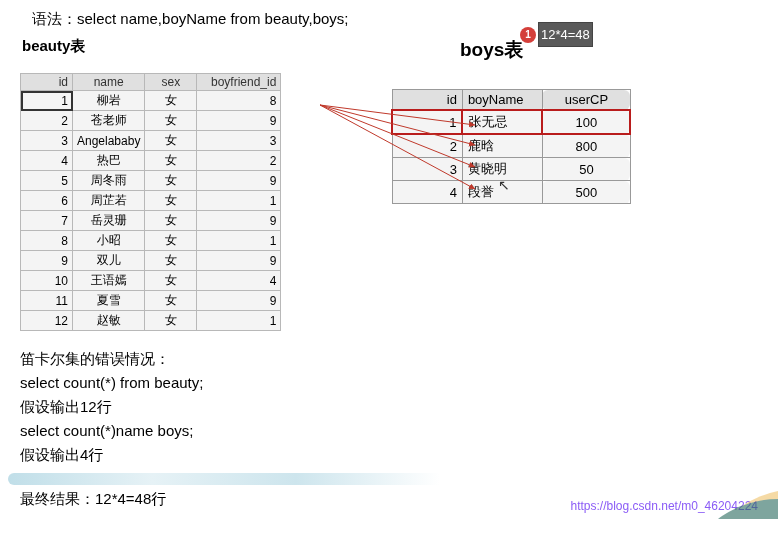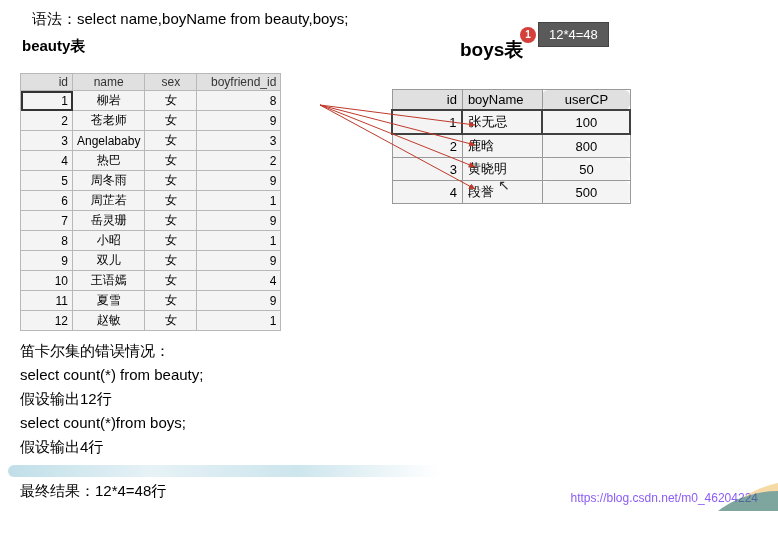--- a/index.html
+++ b/index.html
@@ -14,21 +14,21 @@
   }
   .syntax-line { font-size: 15px; margin: 2px 0 8px 12px; }
   .badge-wrap { position: absolute; top: 22px; left: 520px; display: flex; align-items: center; }
   .badge-circle {
     width: 16px; height: 16px; border-radius: 50%;
     background: #d43f3a; color: #fff; font-size: 10px;
     display: inline-flex; align-items: center; justify-content: center;
     margin-right: 2px; font-weight: bold;
   }
   .badge-box {
-    background: #5a5a5a; color: #fff; padding: 4px 10px;
+    background: #5a5a5a; color: #fff; padding: 4px 2px;
     font-size: 13px; border: 1px solid #444;
   }
   .titles { display: flex; margin-top: 8px; }
   .title-left { width: 440px; font-weight: bold; font-size: 15px; padding-left: 2px; }
   .title-right { font-weight: bold; font-size: 19px; }
   .tables-row { display: flex; position: relative; }
   .left-tbl { margin-top: 10px; }
   .right-tbl { margin-top: 26px; margin-left: 110px; }
   table { border-collapse: collapse; font-size: 12px; }
   .tbl-beauty th, .tbl-beauty td {
@@ -43,26 +43,26 @@
   .tbl-beauty tr:first-child td:first-child { outline: 2px solid #333; outline-offset: -2px; }
 
   .tbl-boys th, .tbl-boys td {
     border: 1px solid #999; padding: 2px 5px; background: #f4f4f4;
     text-align: left; height: 18px; font-size: 13px;
   }
   .tbl-boys th { background: #e0e0e0; font-weight: normal; }
   .tbl-boys .c-id { width: 70px; text-align: right; }
   .tbl-boys .c-name { width: 80px; }
   .tbl-boys .c-cp { width: 88px; text-align: center; border-radius: 6px; }
-  .tbl-boys tr:first-child td { border: 2px solid #404040; }
+  .tbl-boys tr:first-child td { border: 2px solid #b91c1c; }
 
   svg.arrows { position: absolute; top: 0; left: 0; pointer-events: none; }
   .cursor { position: absolute; left: 478px; top: 114px; font-size: 14px; color: #333; }
 
-  .explain { margin-top: 8px; font-size: 15px; line-height: 1.6; }
+  .explain { margin-top: 16px; font-size: 15px; line-height: 1.6; }
   .explain p { margin: 0; }
   .scribble { height: 12px; margin: 6px 0 2px -12px;
     background: linear-gradient(90deg, rgba(130,190,210,0.5), rgba(130,190,210,0.2) 30%, rgba(130,190,210,0.4) 60%, rgba(130,190,210,0) 90%);
     width: 480px; border-radius: 6px;
   }
   .watermark { position: absolute; right: 20px; bottom: 6px; color: #8b5cf6; font-size: 12px; margin-top: 30px; }
   .deco-corner {
     position: absolute; right: 0; bottom: 0; width: 120px; height: 40px; overflow: hidden; opacity: 0.6;
   }
   .deco-corner div { position: absolute; width: 200px; height: 200px; border-radius: 50%; }
@@ -219,21 +219,21 @@
           </tr>
         </tbody>
     </table>
   </div>
 </div>
 
 <div class="explain">
   <p>笛卡尔集的错误情况：</p>
   <p>select count(*) from beauty;</p>
   <p>假设输出12行</p>
-  <p>select count(*)from boys;</p>
+  <p>select count(*)name boys;</p>
   <p>假设输出4行</p>
   <div class="scribble"></div>
   <p>最终结果：12*4=48行</p>
 </div>
 
 <div class="watermark">https://blog.csdn.net/m0_46204224</div>
 <div class="deco-corner">
     <div class="d1"></div>
     <div class="d2"></div>
   </div>

